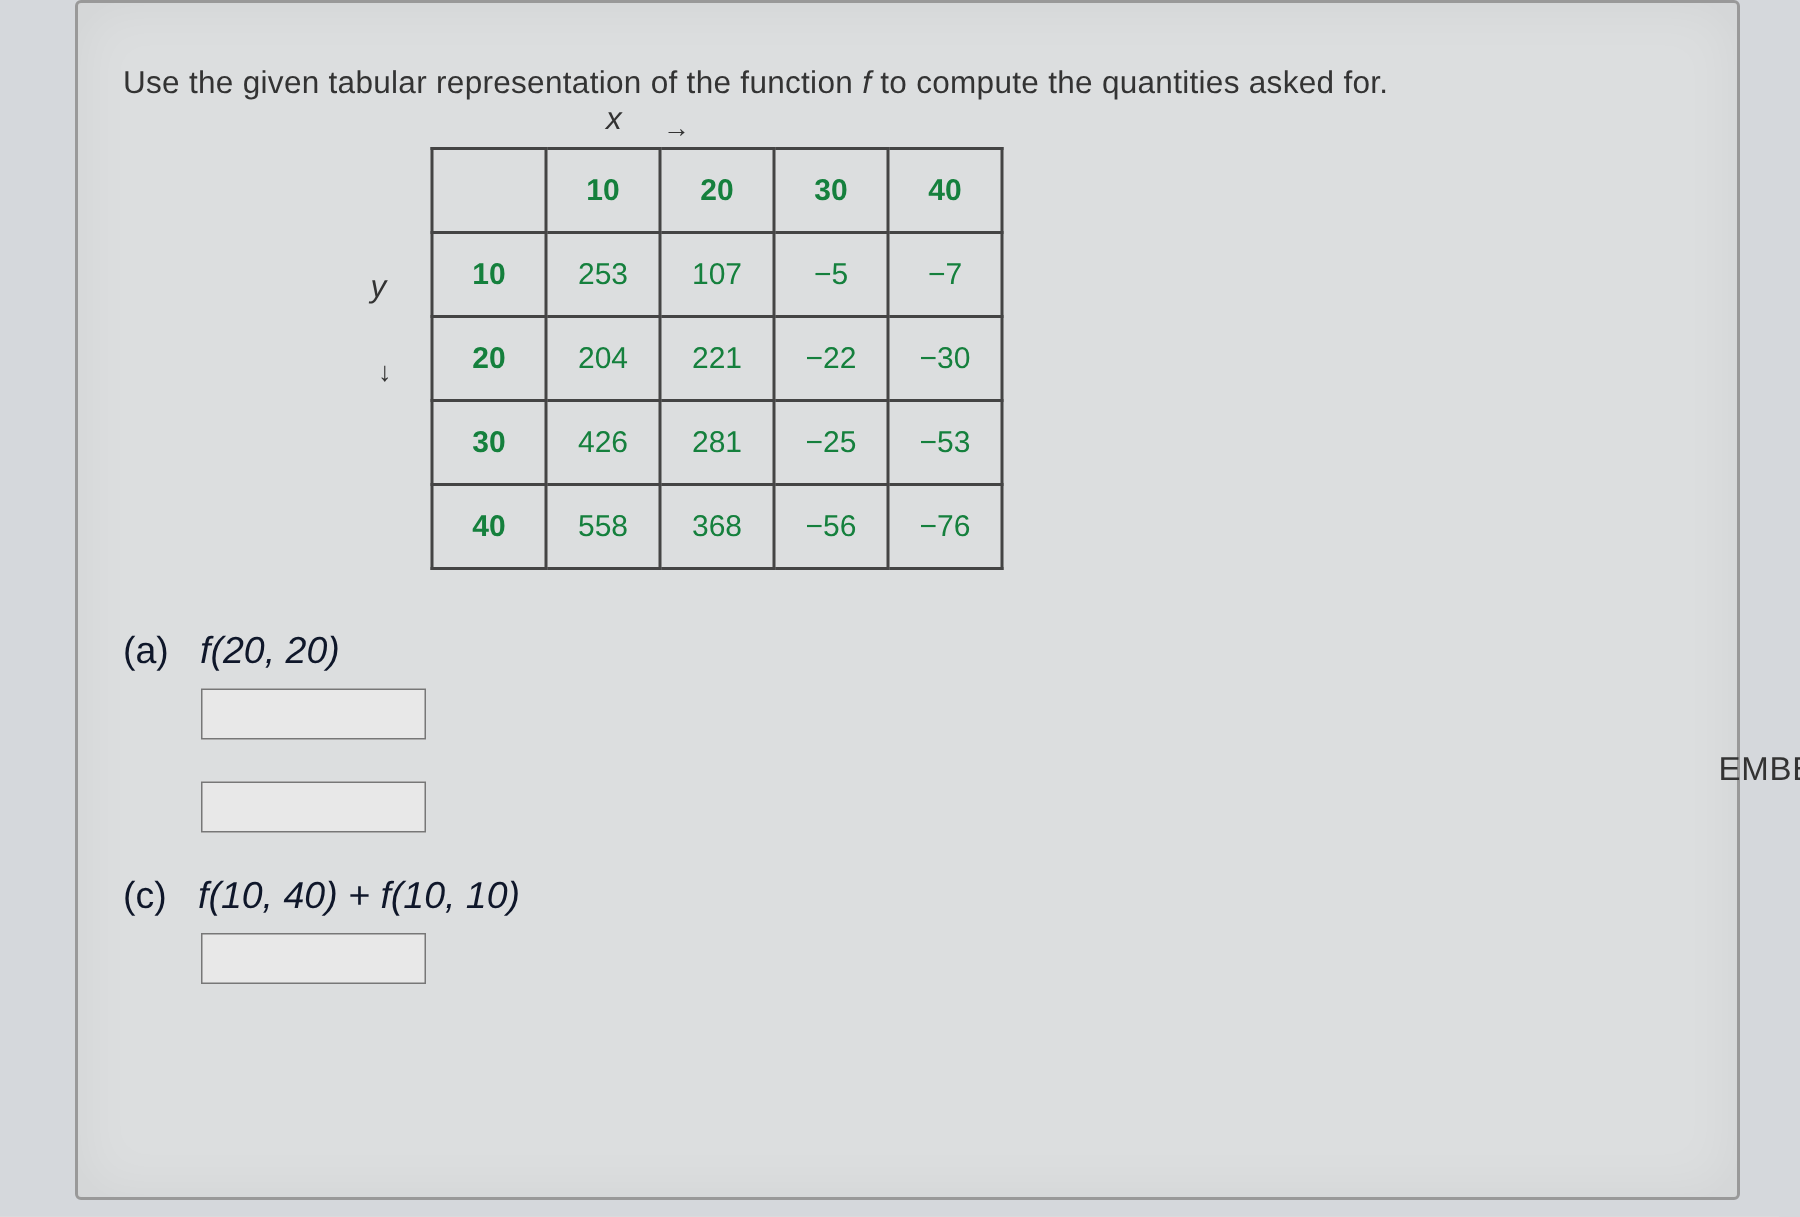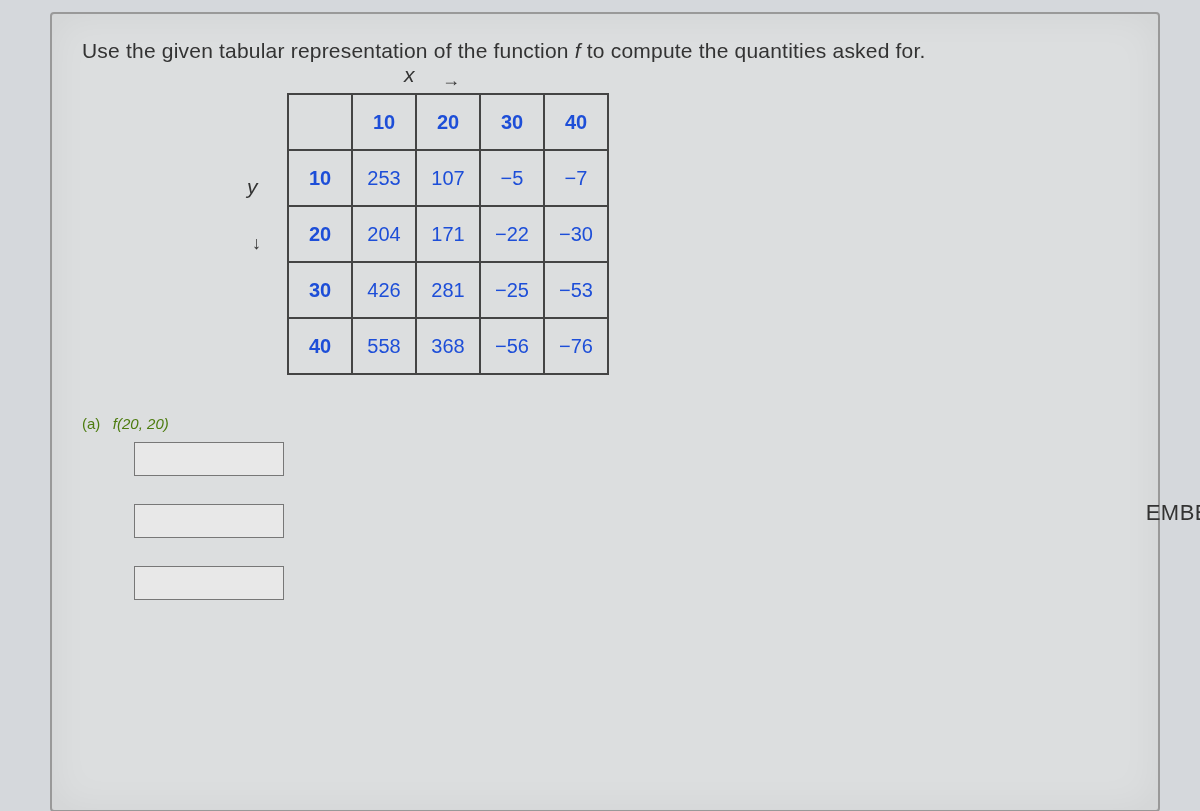--- a/index.html
+++ b/index.html
@@ -11,27 +11,27 @@
       font-family: Verdana, Geneva, sans-serif;
       background: #d5d8dc;
       width: 1200px;
       height: 811px;
       position: relative;
       overflow: hidden;
     }
     .paper {
       position: absolute;
       left: 50px;
-      top: 12px;
+      top: 0;
       width: 1110px;
       height: 800px;
       background: #dcdedf;
       border: 2px solid #999;
       border-radius: 4px;
-      padding: 25px 30px;
+      padding: 42px 30px;
       box-shadow: inset 0 0 40px rgba(0,0,0,0.05);
     }
     .instruction {
       font-size: 21px;
       color: #333;
       margin-bottom: 30px;
       letter-spacing: 0.2px;
     }
     .instruction .f {
       font-style: italic;
@@ -70,42 +70,42 @@
       top: 140px;
       font-size: 18px;
       color: #333;
     }
     table {
       border-collapse: collapse;
       margin-top: 10px;
     }
     td {
       border: 2px solid #444;
-      width: 64px;
+      width: 76px;
       height: 56px;
       text-align: center;
       font-size: 20px;
-      color: #1d4ed8;
+      color: #15803d;
       background: #dcdedf;
     }
     td.corner {
       border: 2px solid #444;
     }
     td.header {
       font-weight: bold;
     }
     .questions {
       margin-top: 40px;
     }
     .q-row {
       margin-bottom: 28px;
     }
     .q-label {
-      font-size: 15px;
-      color: #4d7c0f;
+      font-size: 25px;
+      color: #0f172a;
       margin-bottom: 10px;
     }
     .q-label .f {
       font-style: italic;
     }
     .answer-input {
       width: 150px;
       height: 34px;
       border: 1.5px solid #777;
       background: #e8e8e8;
@@ -149,21 +149,21 @@
       <tr>
         <td class="header">10</td>
         <td>253</td>
         <td>107</td>
         <td>−5</td>
         <td>−7</td>
       </tr>
       <tr>
         <td class="header">20</td>
         <td>204</td>
-        <td>171</td>
+        <td>221</td>
         <td>−22</td>
         <td>−30</td>
       </tr>
       <tr>
         <td class="header">30</td>
         <td>426</td>
         <td>281</td>
         <td>−25</td>
         <td>−53</td>
       </tr>
@@ -185,20 +185,23 @@
         <span>(a)</span>&nbsp;&nbsp;&nbsp;<span class="f">f(20, 20)</span>
       </div>
       <input class="answer-input" type="text" style="">
     </div>
 
     <div class="q-row">
       <input class="answer-input" type="text" style="">
     </div>
 
     <div class="q-row">
+      <div class="q-label">
+        <span>(c)</span>&nbsp;&nbsp;&nbsp;<span class="f">f(10, 40) + f(10, 10)</span>
+      </div>
       <input class="answer-input" type="text" style="">
     </div>
 
   </div>
 
 </div>
 
 <div class="embed-text">EMBE</div>
 
 </body></html>

